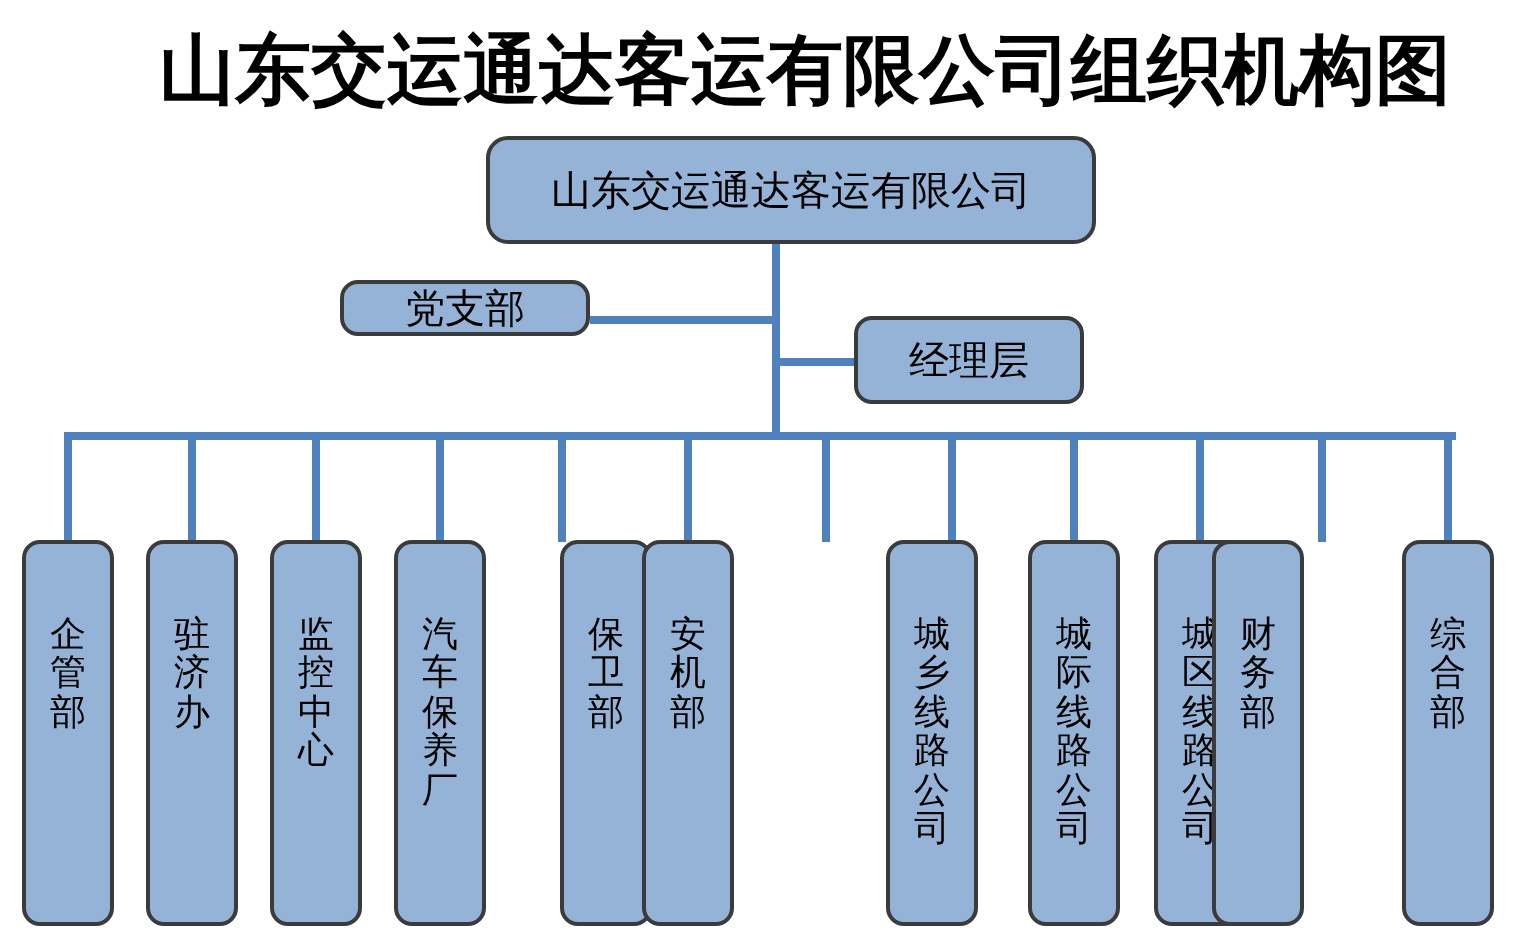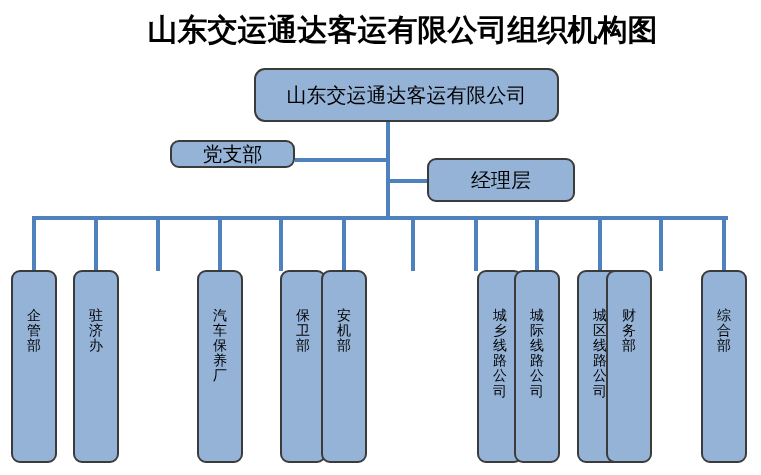--- a/index.html
+++ b/index.html
@@ -14,21 +14,21 @@
     position:relative;
     width:761px;height:475px;
     background:var(--bg);
     font-family:"Liberation Serif","DejaVu Serif",serif;
     color:var(--text);
     overflow:hidden;
   }
   .title{
     position:absolute;top:10px;left:0;right:0;
     text-align:center;
-    font-size:30px;font-weight:bold;
+    font-size:38px;font-weight:bold;
     letter-spacing:0px;
     white-space:nowrap;
     margin-left:44px;
   }
   .node{
     position:absolute;
     box-sizing:border-box;
     background:var(--fill);
     border:2px solid var(--border);
     border-radius:9px;
@@ -38,21 +38,21 @@
   }
   .vbox{
     position:absolute;top:270px;
     width:46px;height:193px;
     box-sizing:border-box;
     background:var(--fill);
     border:2px solid var(--border);
     border-radius:9px;
     display:flex;justify-content:center;align-items:flex-start;
     padding-top:36px;
-    font-size:14px;
+    font-size:18px;
   }
   .vbox .vtext{
     display:block;
     width:1.06em;
     line-height:1.08;
     text-align:center;
     word-break:break-all;
   }
   .line{
     position:absolute;
@@ -76,47 +76,50 @@
   <div class="line" style="left:218px;top:219px;width:4px;height:52px;"></div>
   <div class="line" style="left:279px;top:219px;width:4px;height:52px;"></div>
   <div class="line" style="left:342px;top:219px;width:4px;height:52px;"></div>
   <div class="line" style="left:411px;top:219px;width:4px;height:52px;"></div>
   <div class="line" style="left:474px;top:219px;width:4px;height:52px;"></div>
   <div class="line" style="left:535px;top:219px;width:4px;height:52px;"></div>
   <div class="line" style="left:598px;top:219px;width:4px;height:52px;"></div>
   <div class="line" style="left:659px;top:219px;width:4px;height:52px;"></div>
   <div class="line" style="left:722px;top:219px;width:4px;height:52px;"></div>
 
-  <div class="node" style="left:254px;top:68px;width:305px;height:54px;border-radius:11px;">
+  <div class="node" style="left:243px;top:68px;width:305px;height:54px;border-radius:11px;">
     <span>山东交运通达客运有限公司</span>
   </div>
 
   <div class="node" style="left:170px;top:140px;width:125px;height:28px;">
     <span>党支部</span>
   </div>
-  <div class="node" style="left:427px;top:158px;width:148px;height:44px;">
+  <div class="node" style="left:427px;top:158px;width:115px;height:44px;">
     <span>经理层</span>
   </div>
 
   <div class="vbox" style="left:11px;">
     <span class="vtext">企管部</span>
   </div>
   <div class="vbox" style="left:73px;">
     <span class="vtext">驻济办</span>
+  </div>
+  <div class="vbox" style="left:135px;">
+    <span class="vtext">监控中心</span>
   </div>
   <div class="vbox" style="left:197px;">
     <span class="vtext">汽车保养厂</span>
   </div>
   <div class="vbox" style="left:258px;margin-left:22px;">
     <span class="vtext">保卫部</span>
   </div>
   <div class="vbox" style="left:321px;">
     <span class="vtext">安机部</span>
   </div>
-  <div class="vbox" style="left:477px;">
+  <div class="vbox" style="left:443px;">
     <span class="vtext">城乡线路公司</span>
   </div>
   <div class="vbox" style="left:514px;">
     <span class="vtext">城际线路公司</span>
   </div>
   <div class="vbox" style="left:577px;">
     <span class="vtext">城区线路公司</span>
   </div>
   <div class="vbox" style="left:606px;">
     <span class="vtext">财务部</span>

